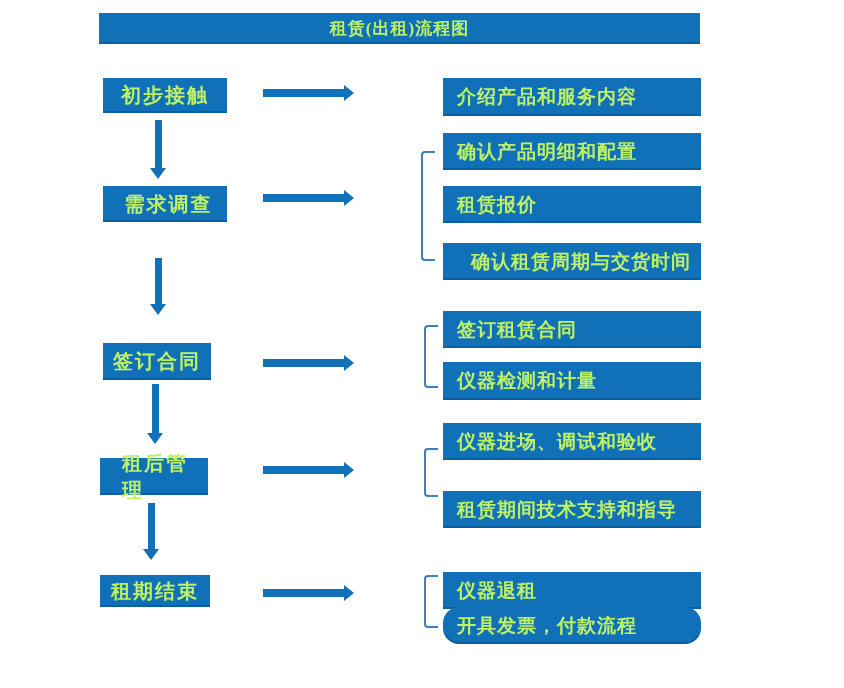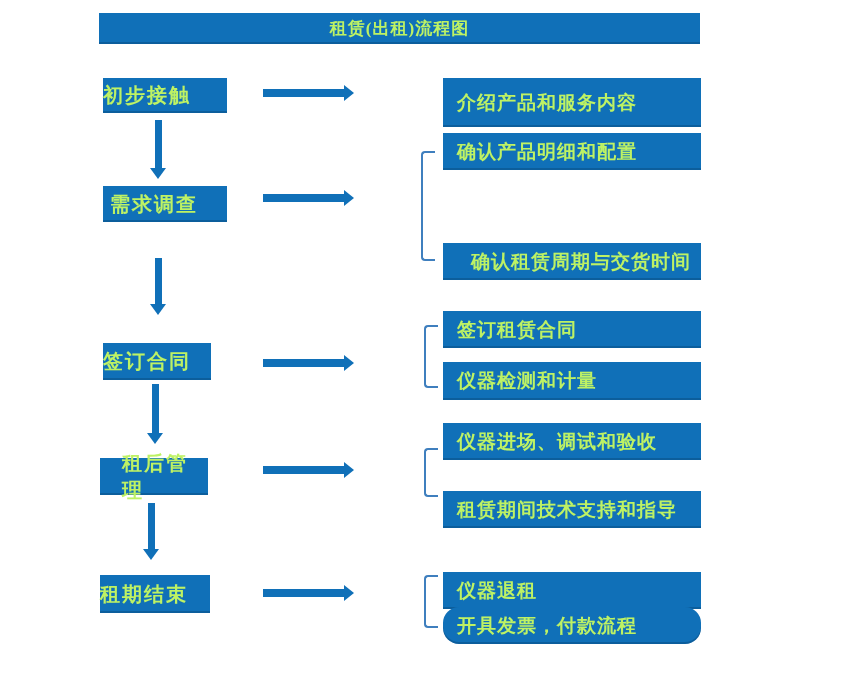--- a/index.html
+++ b/index.html
@@ -10,21 +10,21 @@
   .bluebox{
     position:absolute;background:#1070b8;color:#bef264;font-weight:bold;
     box-shadow:inset 0 -2px 0 rgba(0,30,60,0.22);
     display:flex;align-items:center;box-sizing:border-box;
   }
   .titlebar{
     left:99px;top:13px;width:601px;height:31px;justify-content:center;
     font-size:17px;letter-spacing:1px;
   }
   .stage{
-    justify-content:flex-start;font-size:20px;letter-spacing:2px;
+    justify-content:center;font-size:20px;letter-spacing:2px;
   }
   .detail{
     left:443px;width:258px;padding-left:14px;font-size:19px;letter-spacing:1px;
   }
   .arrow-right{position:absolute;height:16px;}
   .arrow-right .shaft{position:absolute;left:0;top:4px;height:8px;background:#1070b8;}
   .arrow-right .head{
     position:absolute;right:0;top:0;width:0;height:0;
     border-left:10px solid #1070b8;border-top:8px solid transparent;border-bottom:8px solid transparent;
   }
@@ -54,21 +54,21 @@
   </div>
   <div class="bluebox stage" style="left:103px;top:186px;width:124px;height:36px;padding-left:7px;">
     <span>需求调查</span>
   </div>
   <div class="bluebox stage" style="left:103px;top:343px;width:108px;height:37px;">
     <span>签订合同</span>
   </div>
   <div class="bluebox stage" style="left:100px;top:458px;width:108px;height:37px;padding-left:22px;">
     <span>租后管理</span>
   </div>
-  <div class="bluebox stage" style="left:100px;top:575px;width:110px;height:38px;">
+  <div class="bluebox stage" style="left:100px;top:575px;width:110px;height:32px;">
     <span>租期结束</span>
   </div>
 
   <div class="arrow-down" style="left:150px;top:120px;height:59px;">
     <div class="shaft" style="height:48px;"></div>
     <div class="head"></div>
   </div>
   <div class="arrow-down" style="left:150px;top:258px;height:57px;">
     <div class="shaft" style="height:46px;"></div>
     <div class="head"></div>
@@ -101,26 +101,29 @@
   <div class="arrow-right" style="left:263px;top:585px;width:91px;">
     <div class="shaft" style="width:81px;"></div>
     <div class="head"></div>
   </div>
 
   <div class="bracket" style="left:421px;top:151px;height:110px;"></div>
   <div class="bracket" style="left:424px;top:325px;height:63px;"></div>
   <div class="bracket" style="left:424px;top:448px;height:49px;"></div>
   <div class="bracket" style="left:424px;top:575px;height:53px;"></div>
 
-  <div class="bluebox detail" style="top:78px;height:49px;">
+  <div class="bluebox detail" style="top:78px;height:38px;">
     <span>介绍产品和服务内容</span>
   </div>
 
   <div class="bluebox detail" style="top:133px;height:37px;">
     <span>确认产品明细和配置</span>
+  </div>
+  <div class="bluebox detail" style="top:186px;height:37px;">
+    <span>租赁报价</span>
   </div>
   <div class="bluebox detail" style="top:243px;height:37px;padding-left:28px;">
     <span>确认租赁周期与交货时间</span>
   </div>
 
   <div class="bluebox detail" style="top:311px;height:37px;">
     <span>签订租赁合同</span>
   </div>
   <div class="bluebox detail" style="top:362px;height:38px;">
     <span>仪器检测和计量</span>

